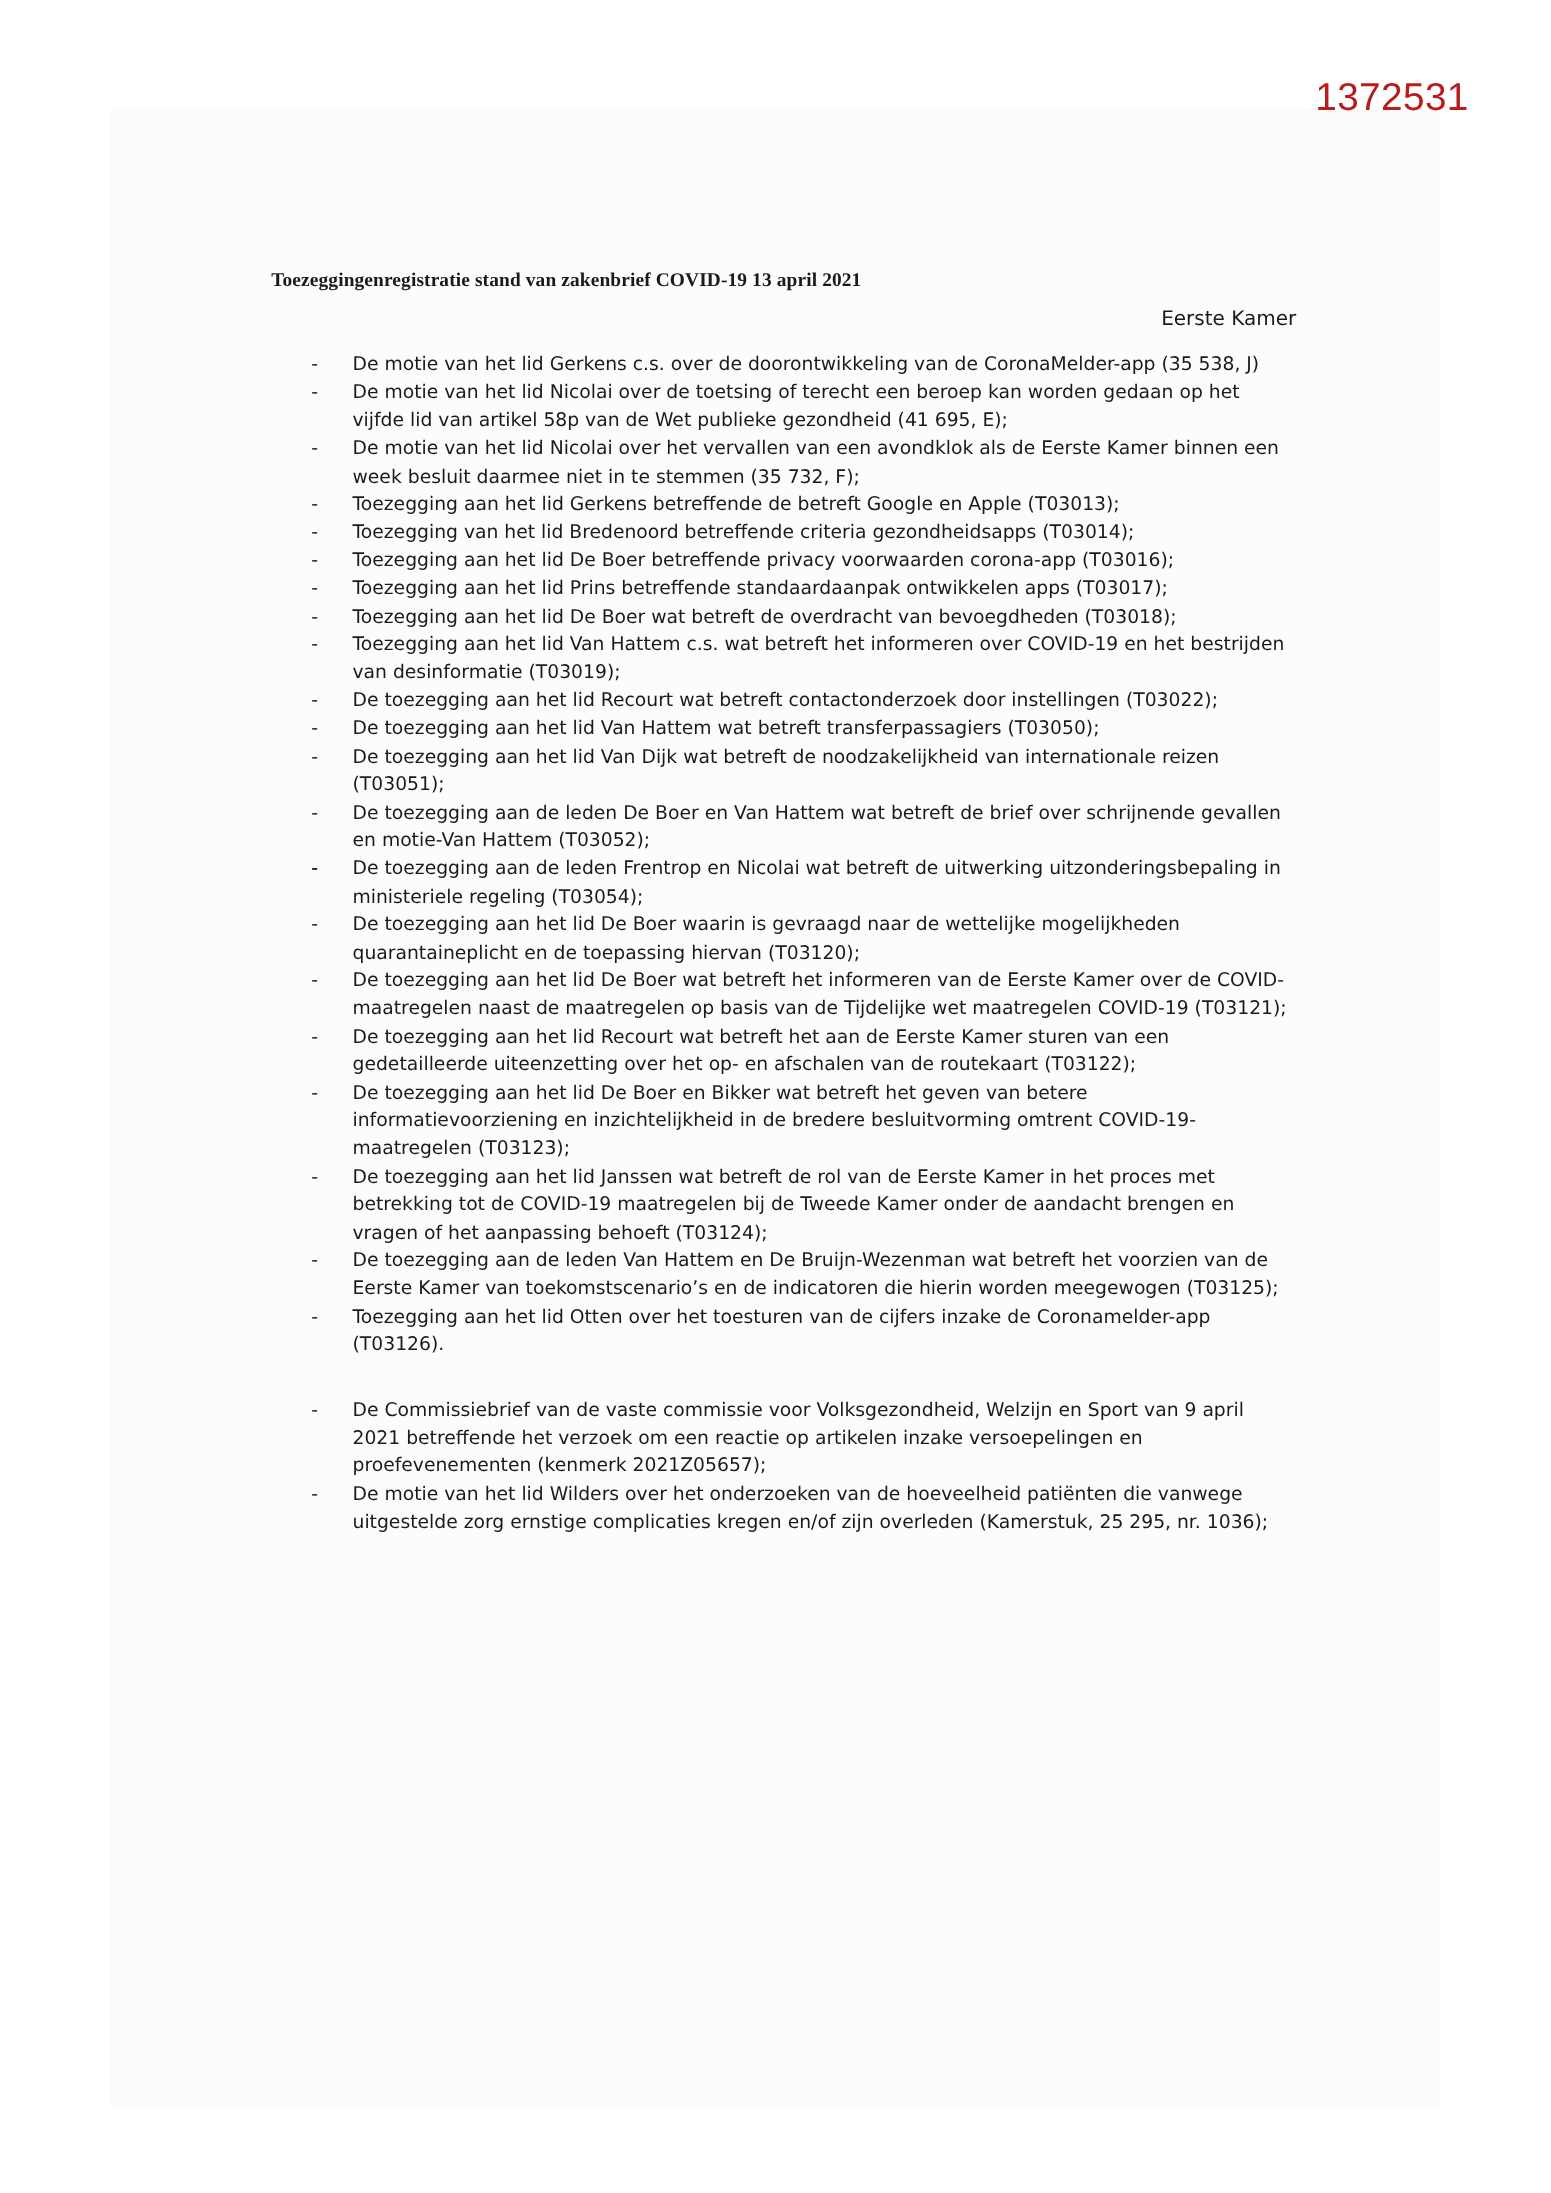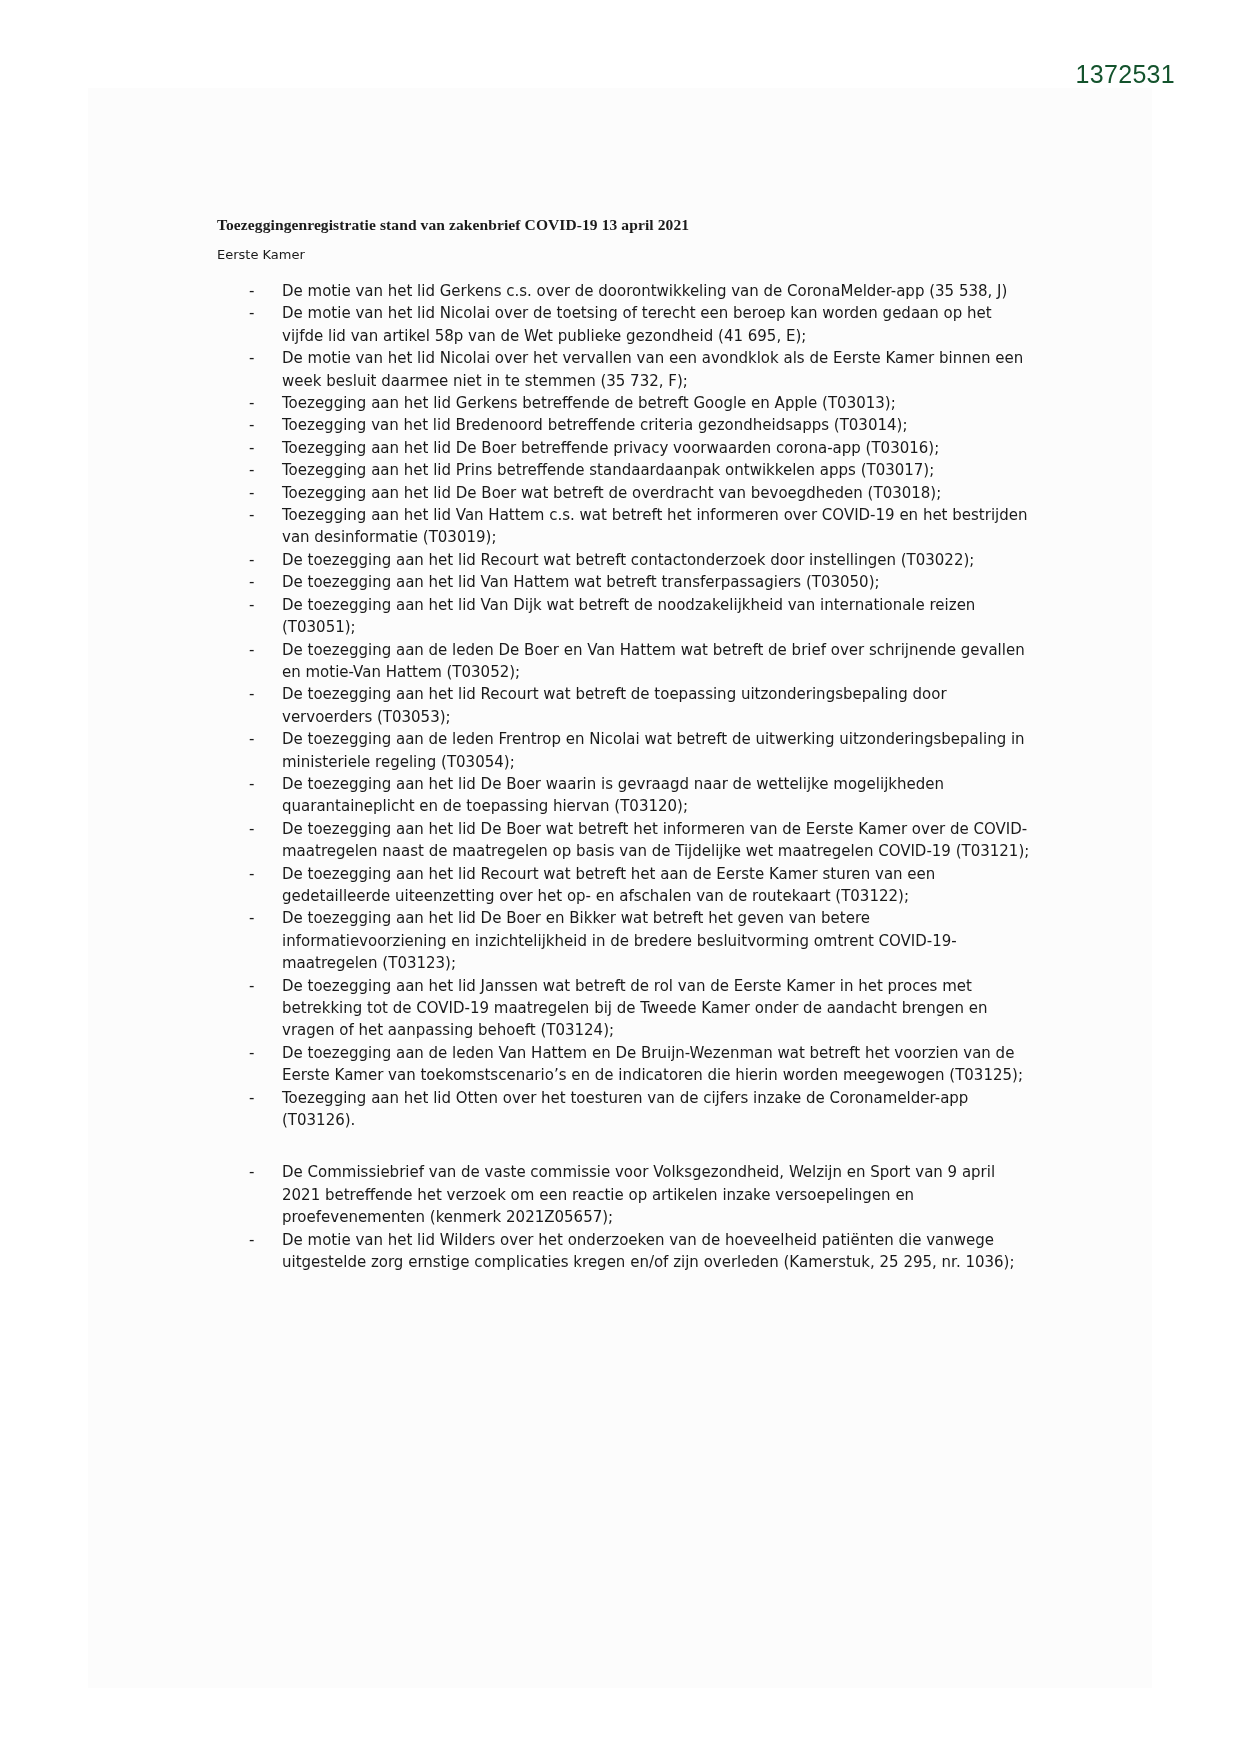--- a/index.html
+++ b/index.html
@@ -21,41 +21,42 @@
       top: 88px;
       width: 1064px;
       height: 1600px;
       background: #fcfcfc;
     }
     .doc-number {
       position: absolute;
       top: 60px;
       right: 66px;
       font-family: "Liberation Sans", sans-serif;
-      font-size: 25px;
-      color: #14532d;
+      font-size: 31px;
+      color: #b91c1c;
       letter-spacing: 0.3px;
     }
     .content {
       position: absolute;
       left: 217px;
       top: 216px;
       width: 820px;
     }
     .title {
       font-size: 15.5px;
       font-weight: bold;
       margin: 0 0 10px 0;
       letter-spacing: 0.1px;
       font-family: Liberation Serif, serif;
     }
     .section-heading {
-      font-size: 13px;
+      font-size: 16px;
       margin: 0 0 14px 0;
       line-height: 22px;
+      text-align: right;
     }
     .items {
       list-style: none;
       margin: 0;
       padding: 0;
     }
     .item {
       position: relative;
       padding-left: 65px;
       font-size: 15px;
@@ -87,21 +88,21 @@
         <li class="item"><span class="dash">-</span><span>Toezegging aan het lid Gerkens betreffende de betreft Google en Apple (T03013);</span></li>
         <li class="item"><span class="dash">-</span><span>Toezegging van het lid Bredenoord betreffende criteria gezondheidsapps (T03014);</span></li>
         <li class="item"><span class="dash">-</span><span>Toezegging aan het lid De Boer betreffende privacy voorwaarden corona-app (T03016);</span></li>
         <li class="item"><span class="dash">-</span><span>Toezegging aan het lid Prins betreffende standaardaanpak ontwikkelen apps (T03017);</span></li>
         <li class="item"><span class="dash">-</span><span>Toezegging aan het lid De Boer wat betreft de overdracht van bevoegdheden (T03018);</span></li>
         <li class="item"><span class="dash">-</span><span>Toezegging aan het lid Van Hattem c.s. wat betreft het informeren over COVID-19 en het bestrijden van desinformatie (T03019);</span></li>
         <li class="item"><span class="dash">-</span><span>De toezegging aan het lid Recourt wat betreft contactonderzoek door instellingen (T03022);</span></li>
         <li class="item"><span class="dash">-</span><span>De toezegging aan het lid Van Hattem wat betreft transferpassagiers (T03050);</span></li>
         <li class="item"><span class="dash">-</span><span>De toezegging aan het lid Van Dijk wat betreft de noodzakelijkheid van internationale reizen (T03051);</span></li>
         <li class="item"><span class="dash">-</span><span>De toezegging aan de leden De Boer en Van Hattem wat betreft de brief over schrijnende gevallen en motie-Van Hattem (T03052);</span></li>
-        <li class="item"><span class="dash">-</span><span>De toezegging aan het lid Recourt wat betreft de toepassing uitzonderingsbepaling door vervoerders (T03053);</span></li>
+        <li class="item"><span class="dash">-</span></li>
         <li class="item"><span class="dash">-</span><span>De toezegging aan de leden Frentrop en Nicolai wat betreft de uitwerking uitzonderingsbepaling in ministeriele regeling (T03054);</span></li>
         <li class="item"><span class="dash">-</span><span>De toezegging aan het lid De Boer waarin is gevraagd naar de wettelijke mogelijkheden quarantaineplicht en de toepassing hiervan (T03120);</span></li>
         <li class="item"><span class="dash">-</span><span>De toezegging aan het lid De Boer wat betreft het informeren van de Eerste Kamer over de COVID-maatregelen naast de maatregelen op basis van de Tijdelijke wet maatregelen COVID-19 (T03121);</span></li>
         <li class="item"><span class="dash">-</span><span>De toezegging aan het lid Recourt wat betreft het aan de Eerste Kamer sturen van een gedetailleerde uiteenzetting over het op- en afschalen van de routekaart (T03122);</span></li>
         <li class="item"><span class="dash">-</span><span>De toezegging aan het lid De Boer en Bikker wat betreft het geven van betere informatievoorziening en inzichtelijkheid in de bredere besluitvorming omtrent COVID-19-maatregelen (T03123);</span></li>
         <li class="item"><span class="dash">-</span><span>De toezegging aan het lid Janssen wat betreft de rol van de Eerste Kamer in het proces met betrekking tot de COVID-19 maatregelen bij de Tweede Kamer onder de aandacht brengen en vragen of het aanpassing behoeft (T03124);</span></li>
         <li class="item"><span class="dash">-</span><span>De toezegging aan de leden Van Hattem en De Bruijn-Wezenman wat betreft het voorzien van de Eerste Kamer van toekomstscenario’s en de indicatoren die hierin worden meegewogen (T03125);</span></li>
         <li class="item"><span class="dash">-</span><span>Toezegging aan het lid Otten over het toesturen van de cijfers inzake de Coronamelder-app (T03126).</span></li>
       </ul>
   </div>

